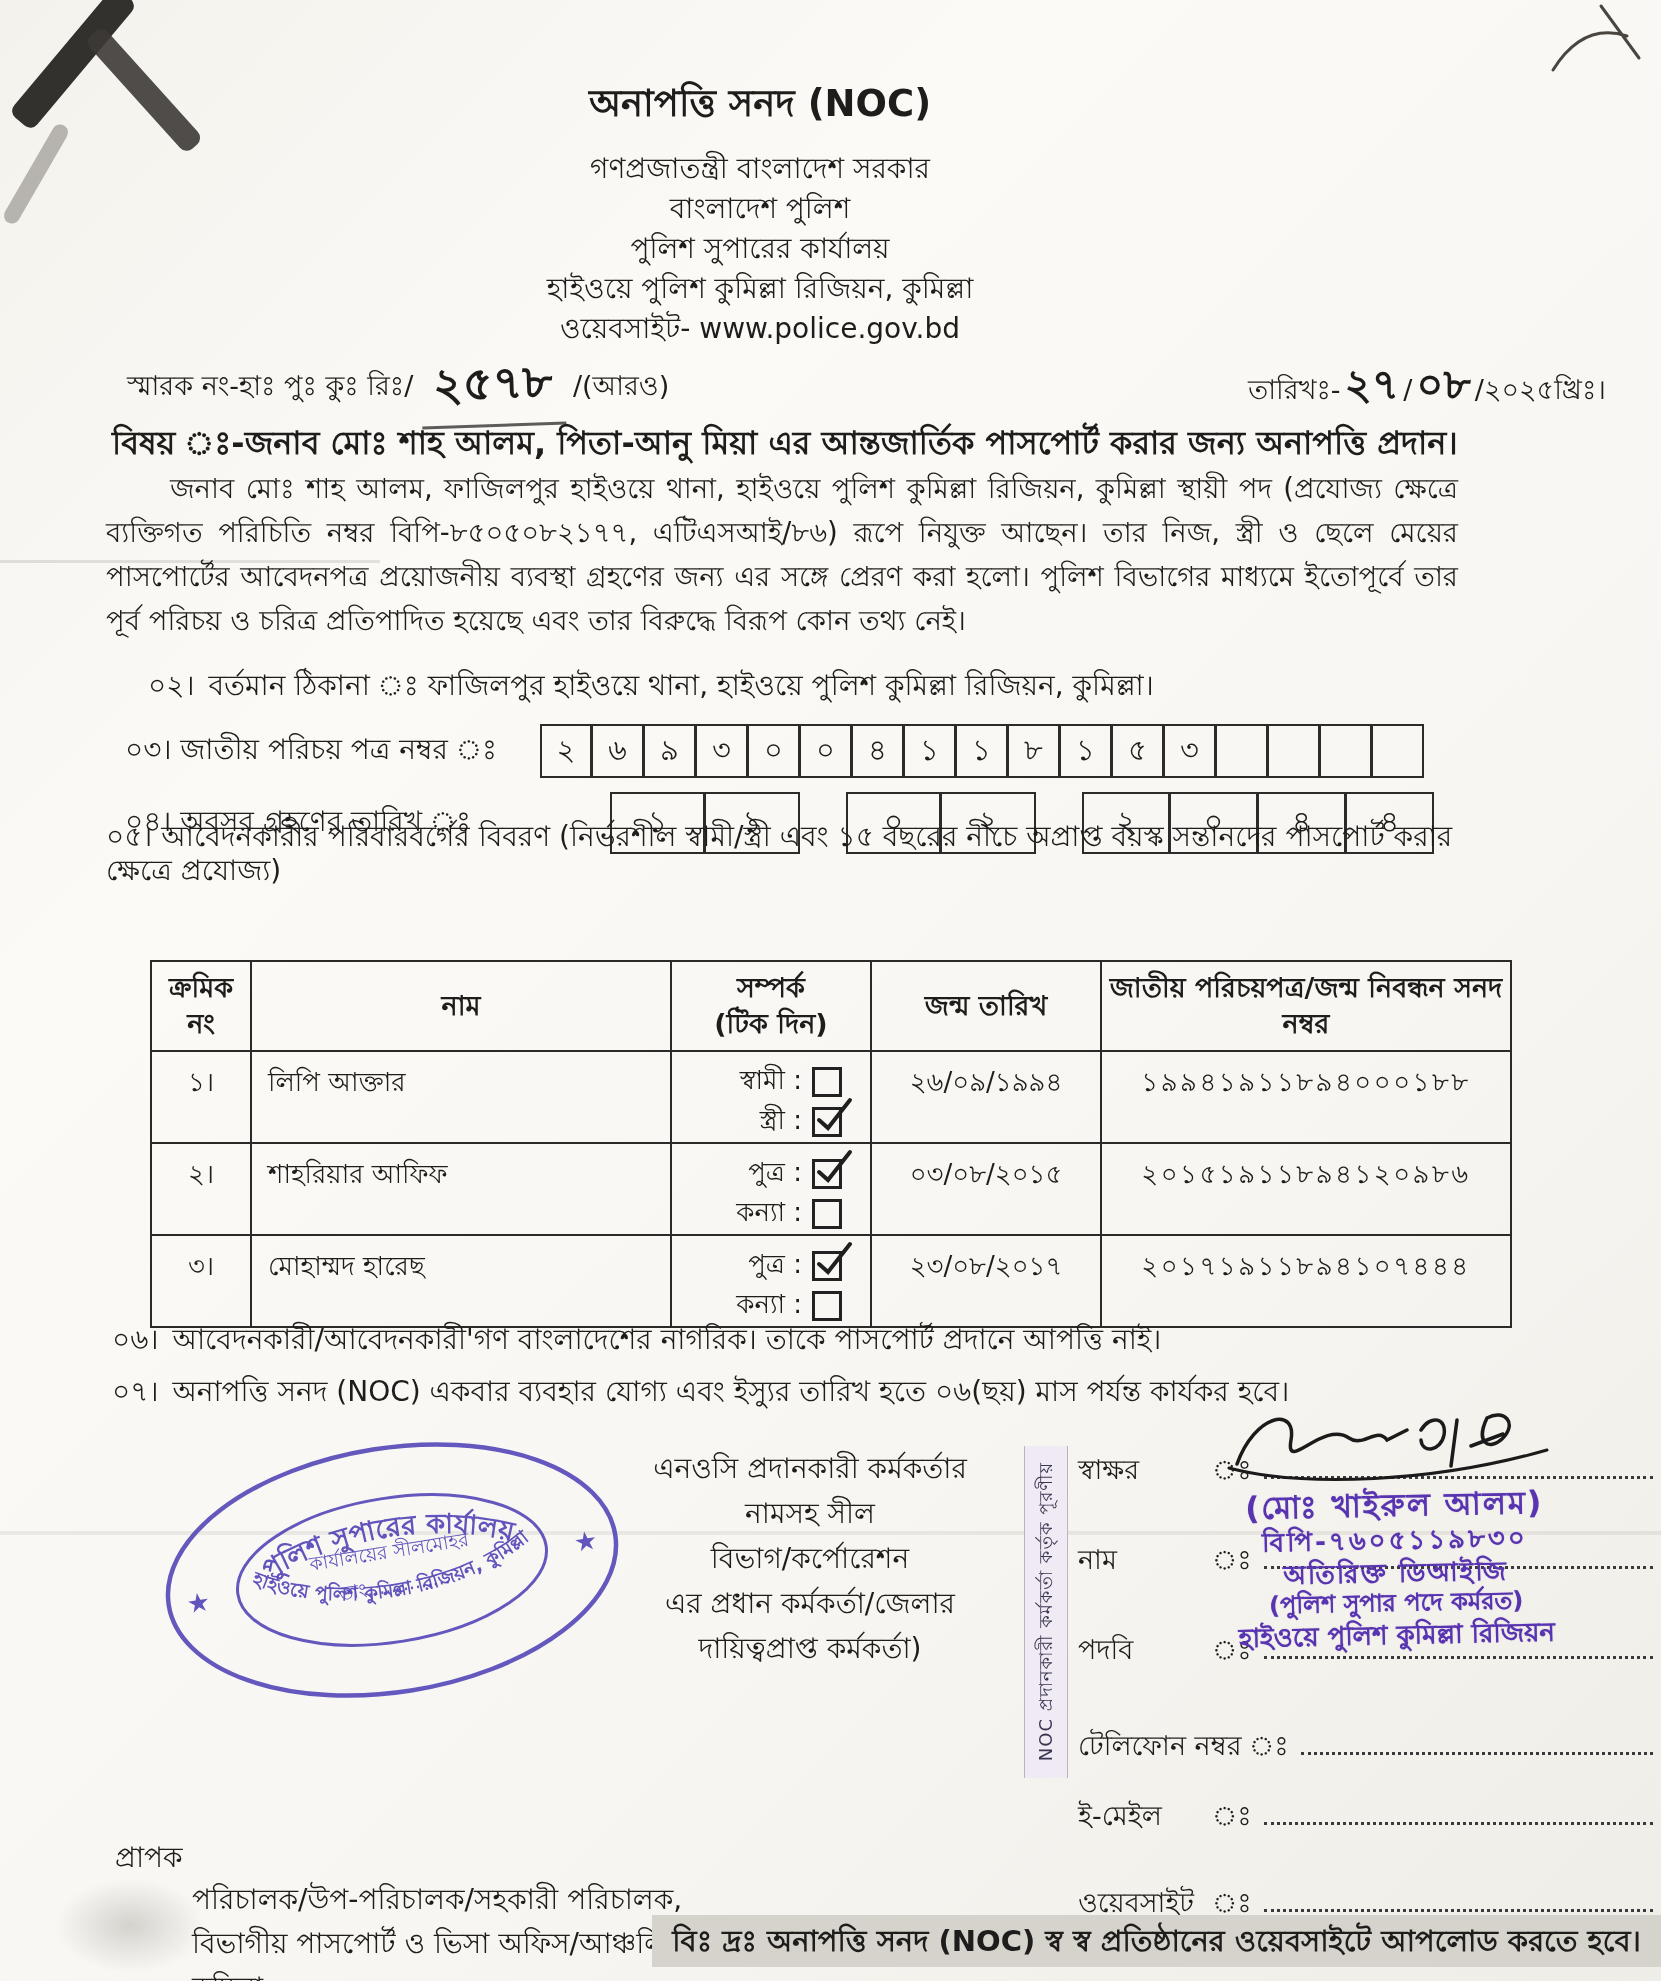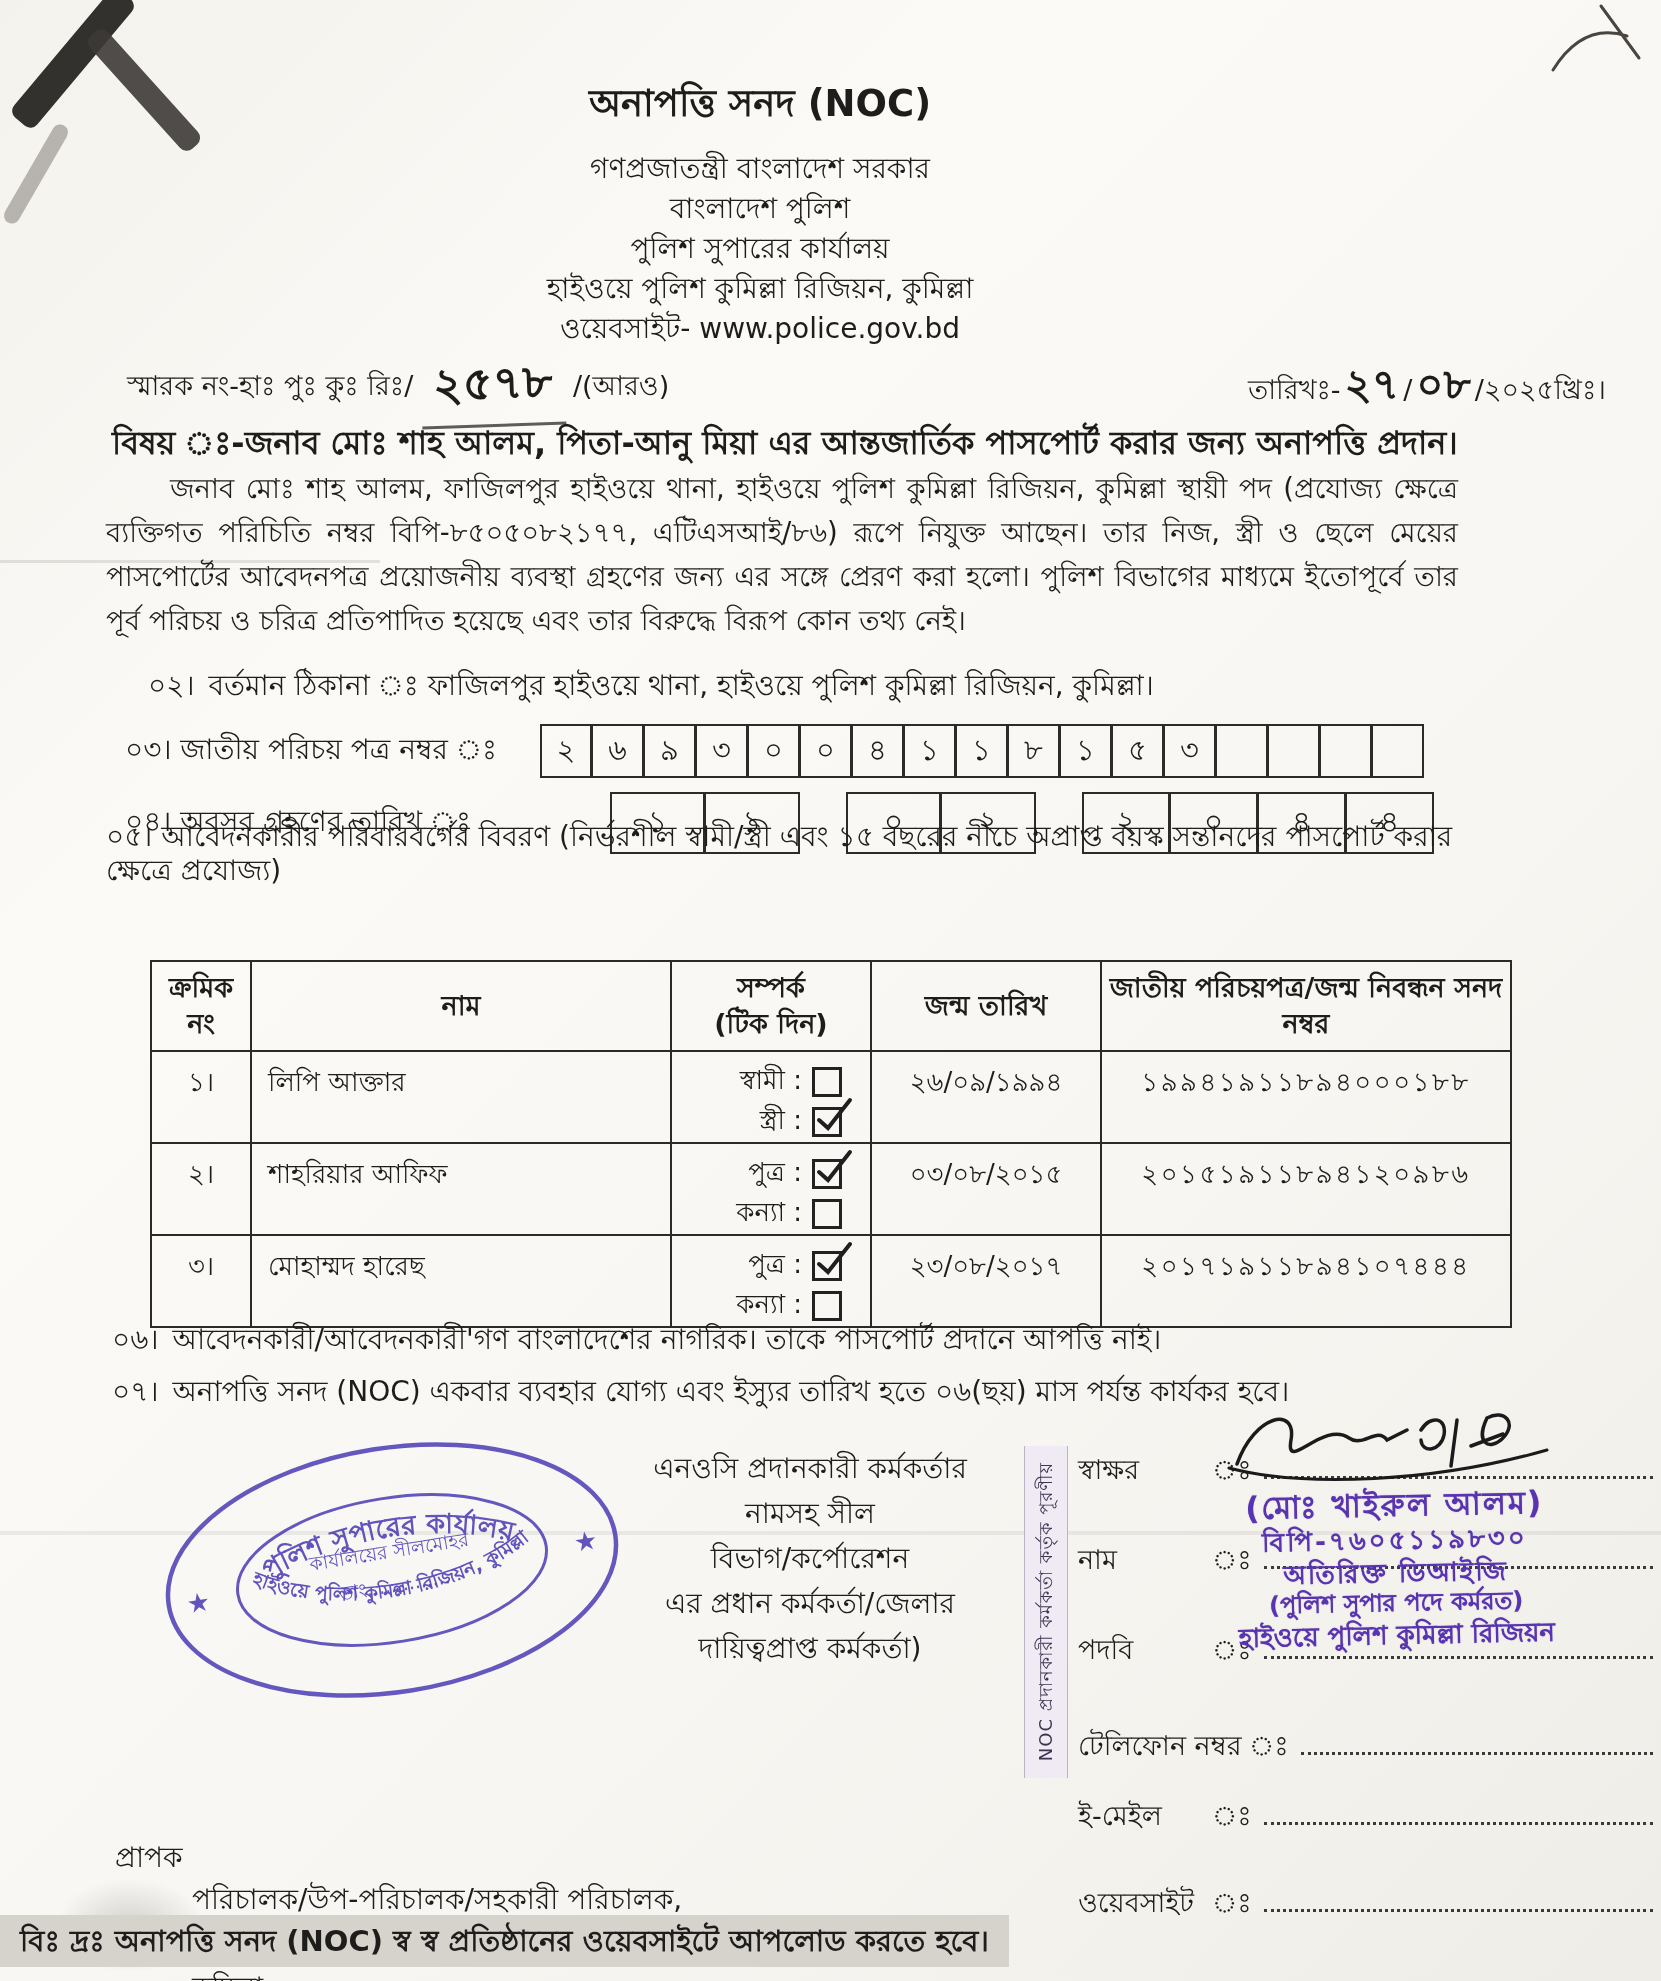--- a/index.html
+++ b/index.html
@@ -83,21 +83,21 @@
   .ostamp { position:absolute; left:1143px; top:1486px; width:505px; text-align:center; color:#5834b0; font-weight:700; transform:rotate(-1.2deg); line-height:1.24; z-index:6; text-shadow:0 0 1px rgba(88,52,176,.5); }
   .ostamp .l1 { font-size:31px; letter-spacing:2px; }
   .ostamp .l2 { font-size:26px; letter-spacing:3px; }
   .ostamp .l3 { font-size:26px; letter-spacing:2px; }
   .ostamp .l4 { font-size:24px; }
   .ostamp .l5 { font-size:26px; }
 
   .recipient-label { position:absolute; left:115px; top:1836px; font-size:28px; }
   .recipient-lines { position:absolute; left:192px; top:1878px; font-size:28px; line-height:44px; }
 
-  .footer { position:absolute; top:1918px; left:0; right:0; text-align:left; font-size:29px; font-weight:700; }
+  .footer { position:absolute; top:1918px; left:0; right:0; text-align:right; font-size:29px; font-weight:700; }
   .footer span { background:#d6d3cd; padding:9px 20px; }
 </style>
 </head>
 <body>
 
 <div class="paper">
 
   <div class="a1"></div>
   <div class="a2"></div>
   <div class="a3"></div>

